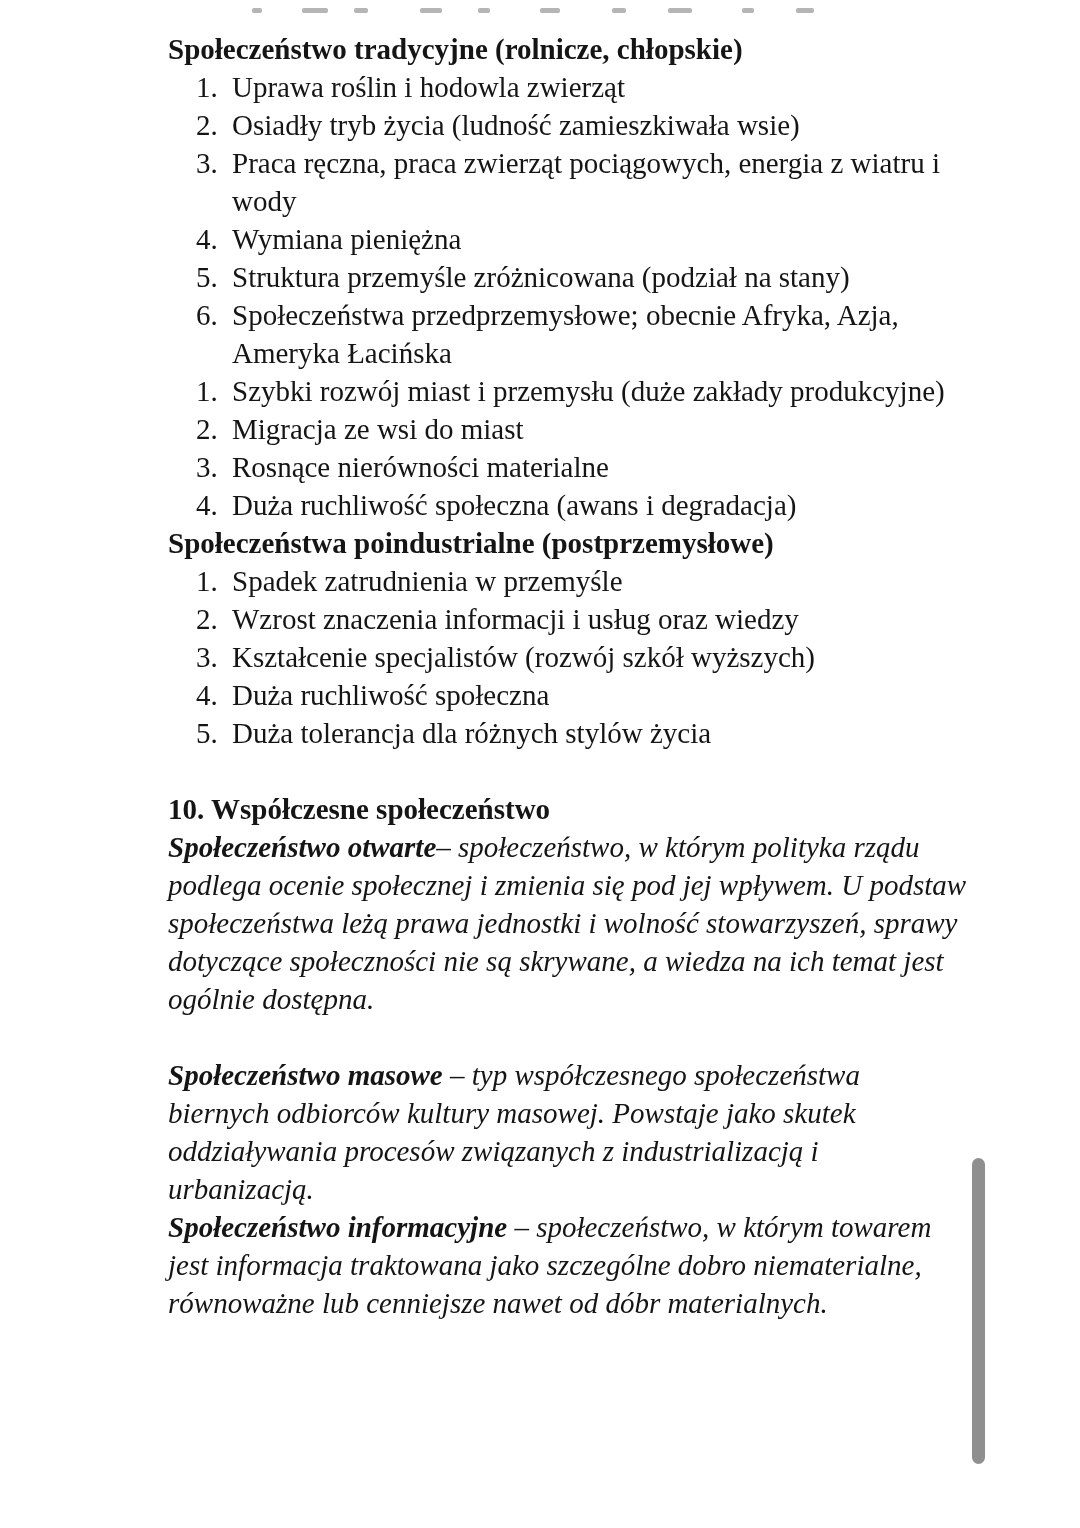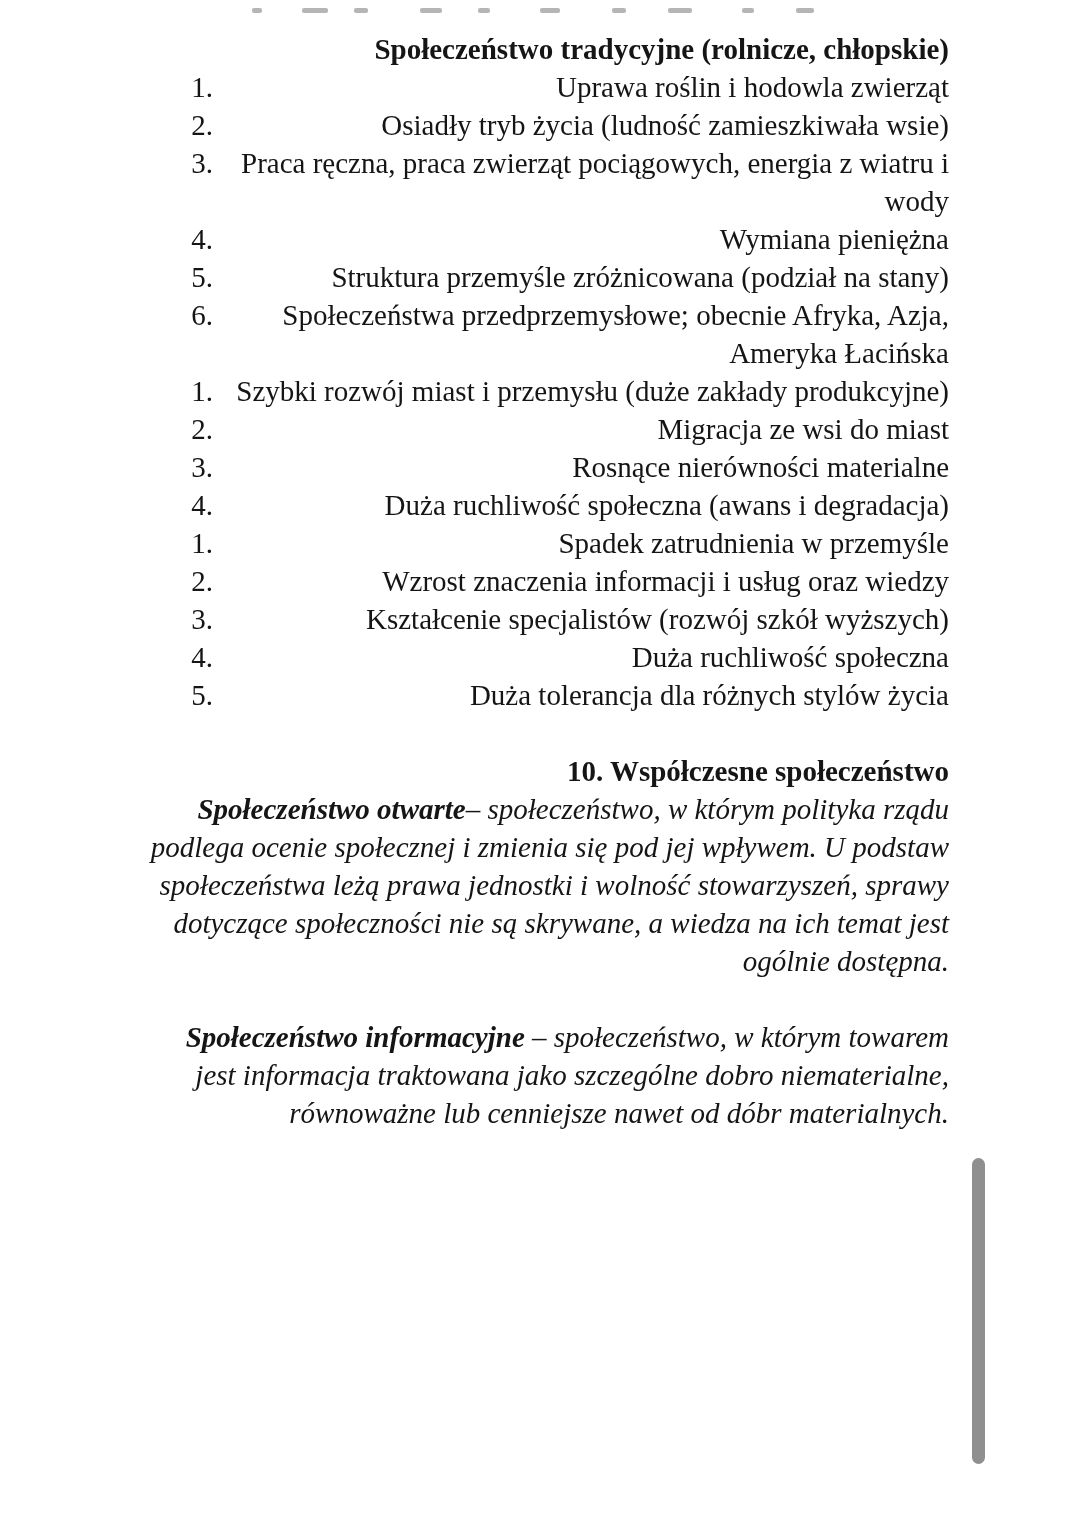--- a/index.html
+++ b/index.html
@@ -23,27 +23,27 @@
     position: absolute;
     top: 8px;
     height: 5px;
     background: #6b6b6b;
     opacity: 0.5;
     border-radius: 2px;
     display: block;
   }
   .content {
     position: absolute;
-    left: 149px;
+    left: 168px;
     top: 30px;
     width: 800px;
     font-size: 29px;
     line-height: 38px;
     color: #151515;
-    text-align: right;
+    text-align: left;
   }
   .heading { font-weight: bold; }
   .olist { margin: 0; padding: 0; }
   .li { display: flex; margin-left: 28px; }
   .num { flex: 0 0 36px; }
   .litext { flex: 1 1 auto; }
   .para { margin: 0; font-style: italic; }
   .bold { font-weight: bold; }
   .spacer { height: 38px; }
   .scrollbar-thumb {
@@ -113,20 +113,21 @@
         </div>
         <div class="li">
           <span class="num">3.</span>
           <span class="litext">Rosnące nierówności materialne</span>
         </div>
         <div class="li">
           <span class="num">4.</span>
           <span class="litext">Duża ruchliwość społeczna (awans i degradacja)</span>
         </div>
       </div>
+      <div class="heading">Społeczeństwa poindustrialne (postprzemysłowe)</div>
       <div class="olist">
         <div class="li">
           <span class="num">1.</span>
           <span class="litext">Spadek zatrudnienia w przemyśle</span>
         </div>
         <div class="li">
           <span class="num">2.</span>
           <span class="litext">Wzrost znaczenia informacji i usług oraz wiedzy</span>
         </div>
         <div class="li">
@@ -139,18 +140,19 @@
         </div>
         <div class="li">
           <span class="num">5.</span>
           <span class="litext">Duża tolerancja dla różnych stylów życia</span>
         </div>
       </div>
       <div class="spacer"></div>
       <div class="heading">10. Współczesne społeczeństwo</div>
       <div class="para"><span class="bold">Społeczeństwo otwarte</span>– społeczeństwo, w którym polityka rządu podlega ocenie społecznej i zmienia się pod jej wpływem. U podstaw społeczeństwa leżą prawa jednostki i wolność stowarzyszeń, sprawy dotyczące społeczności nie są skrywane, a wiedza na ich temat jest ogólnie dostępna.</div>
       <div class="spacer"></div>
+      <div class="para"><span class="bold">Społeczeństwo masowe</span> – typ współczesnego społeczeństwa biernych odbiorców kultury masowej. Powstaje jako skutek oddziaływania procesów związanych z industrializacją i urbanizacją.</div>
       <div class="para"><span class="bold">Społeczeństwo informacyjne</span> – społeczeństwo, w którym towarem jest informacja traktowana jako szczególne dobro niematerialne, równoważne lub cenniejsze nawet od dóbr materialnych.</div>
     </div>
 
   <div class="scrollbar-thumb" style="background: rgb(143, 143, 143); display: block;"></div>
 
 </div>
 
 </body></html>

